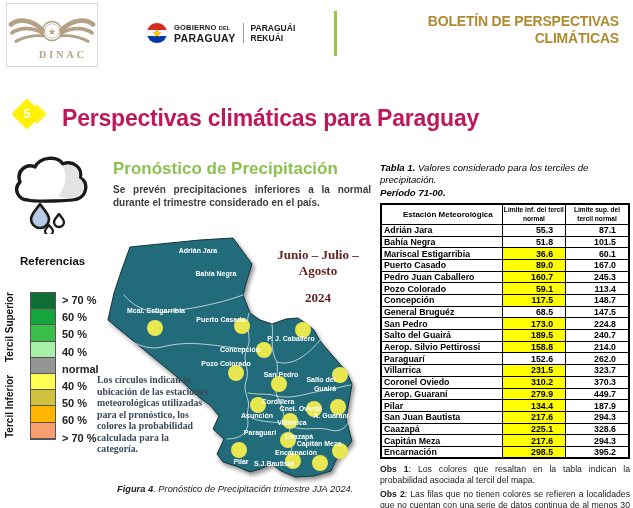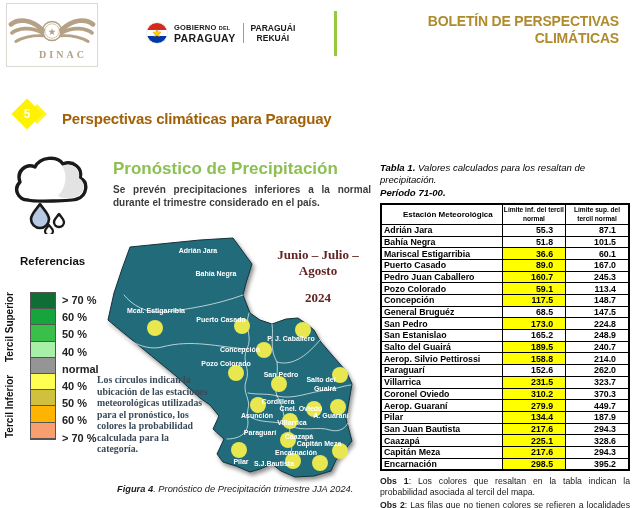--- a/index.html
+++ b/index.html
@@ -11,33 +11,33 @@
   .dinac-text { font-family:"Liberation Serif", serif; font-weight:bold; font-size:10px; letter-spacing:3px; color:#b5a185; margin-top:-2px;margin-left:22px; }
   .gov-logo { position:absolute; left:146px; top:22px; display:flex; align-items:center; gap:6px; }
   .gov-emblem { width:22px; height:22px; border-radius:50%; background:linear-gradient(180deg,#d52b1e 34%,#ffffff 34% 66%,#0038a8 66%); display:flex; align-items:center; justify-content:center; border:1px solid #eee; }
   .gov-emblem span { color:#ffd100; font-size:11px; line-height:1; text-shadow:0 0 1px #a00; }
   .gov-words { display:flex; align-items:center; gap:7px; }
   .gov-block1 { text-align:left; color:#1a1a1a; }
   .gov-l1 { font-size:7.5px; font-weight:bold; letter-spacing:.2px; }
   .gov-l1 .del { font-size:5.5px; }
   .gov-l2 { font-size:10.5px; font-weight:bold; letter-spacing:.4px; }
   .gov-sep { width:1px; height:20px; background:#9a9a9a; }
-  .gov-block2 { text-align:center; color:#1a1a1a; }
+  .gov-block2 { text-align:left; color:#1a1a1a; }
   .gov-g1 { font-size:8.5px; font-weight:bold; }
   .gov-g2 { font-size:8.5px; font-weight:bold; }
   .green-bar { position:absolute; left:334px; top:11px; width:3px; height:45px; background:var(--green-bar); }
   .bulletin-title { position:absolute; left:345px; right:14px; top:13px; text-align:right; color:var(--title-gold); font-weight:bold; font-size:14px; line-height:1.18; letter-spacing:-0.2px; }
 
   
   .sec-row { position:absolute; left:14px; top:99px; display:flex; align-items:center; }
   .diamond-wrap { position:relative; width:40px; height:38px; }
   .diamond { position:absolute; left:2px; top:4px; width:22px; height:22px; background:var(--diamond-yellow); transform:rotate(45deg); }
   .diamond2 { position:absolute; left:16px; top:8px; width:14px; height:14px; background:var(--diamond-yellow); transform:rotate(45deg); opacity:.85; }
   .diamond-num { position:absolute; left:2px; top:4px; width:22px; height:22px; display:flex; align-items:center; justify-content:center; color:#fff; font-weight:bold; font-size:12px; z-index:2; }
-  .sec-title { font-size:15px; font-weight:bold; color:#a16207; margin-left:8px; letter-spacing:-0.2px;text-align:center; }
+  .sec-title { font-size:23px; font-weight:bold; color:#be185d; margin-left:8px; letter-spacing:-0.2px;text-align:center; }
 
   
   .cloud-icon { position:absolute; left:10px; top:156px; }
   .fc-heading { position:absolute; left:113px; top:159px; font-size:17px; font-weight:bold; color:var(--heading-green); }
   .fc-desc { position:absolute; left:113px; top:183px; width:258px; font-size:10px; font-weight:600; color:#3d3d3d; text-align:justify; line-height:1.3; }
 
   
   .leg-title { position:absolute; left:20px; top:255px; font-size:11.5px; font-weight:bold; color:#111; }
   .leg-col { position:absolute; left:30px; top:292px; width:26px; border:1px solid #555; }
   .leg-sw { width:26px; height:17.2px; margin-left:-1px; margin-top:-1px; border:1px solid #555; }
@@ -228,21 +228,21 @@
   </div>
 
   <div class="map-note">Los círculos indican la ubicación de las estaciones meteorológicas utilizadas para el pronóstico, los colores la probabilidad calculada para la categoría.</div>
 
   <div class="fig-caption">
     <b>Figura 4</b><span>. Pronóstico de Precipitación trimestre JJA 2024.</span>
   </div>
 
   <div class="tbl-wrap">
     <div class="tbl-title">
-      <b>Tabla 1.</b><span> Valores calculados para los resaltan de precipitación.</span><br>
+      <b>Tabla 1.</b><span> Valores considerado para los terciles de precipitación.</span><br>
       <b>Período 71-00.</b>
     </div>
     <table class="terc">
       <thead>
         <tr>
           <th class="h-st">Estación Meteorológica</th>
           <th class="h-num">Límite inf. del tercil normal</th>
           <th class="h-num">Límite sup. del tercil normal</th>
         </tr>
       </thead>
@@ -286,25 +286,20 @@
             <td class="c-st">General Bruguéz</td>
             <td class="c-num">68.5</td>
             <td class="c-num">147.5</td>
           </tr>
           <tr>
             <td class="c-st">San Pedro</td>
             <td class="c-num hl">173.0</td>
             <td class="c-num">224.8</td>
           </tr>
           <tr>
-            <td class="c-st">San Estanislao</td>
-            <td class="c-num">165.2</td>
-            <td class="c-num">248.9</td>
-          </tr>
-          <tr>
             <td class="c-st">Salto del Guairá</td>
             <td class="c-num hl">189.5</td>
             <td class="c-num">240.7</td>
           </tr>
           <tr>
             <td class="c-st">Aerop. Silvio Pettirossi</td>
             <td class="c-num hl">158.8</td>
             <td class="c-num">214.0</td>
           </tr>
           <tr>

